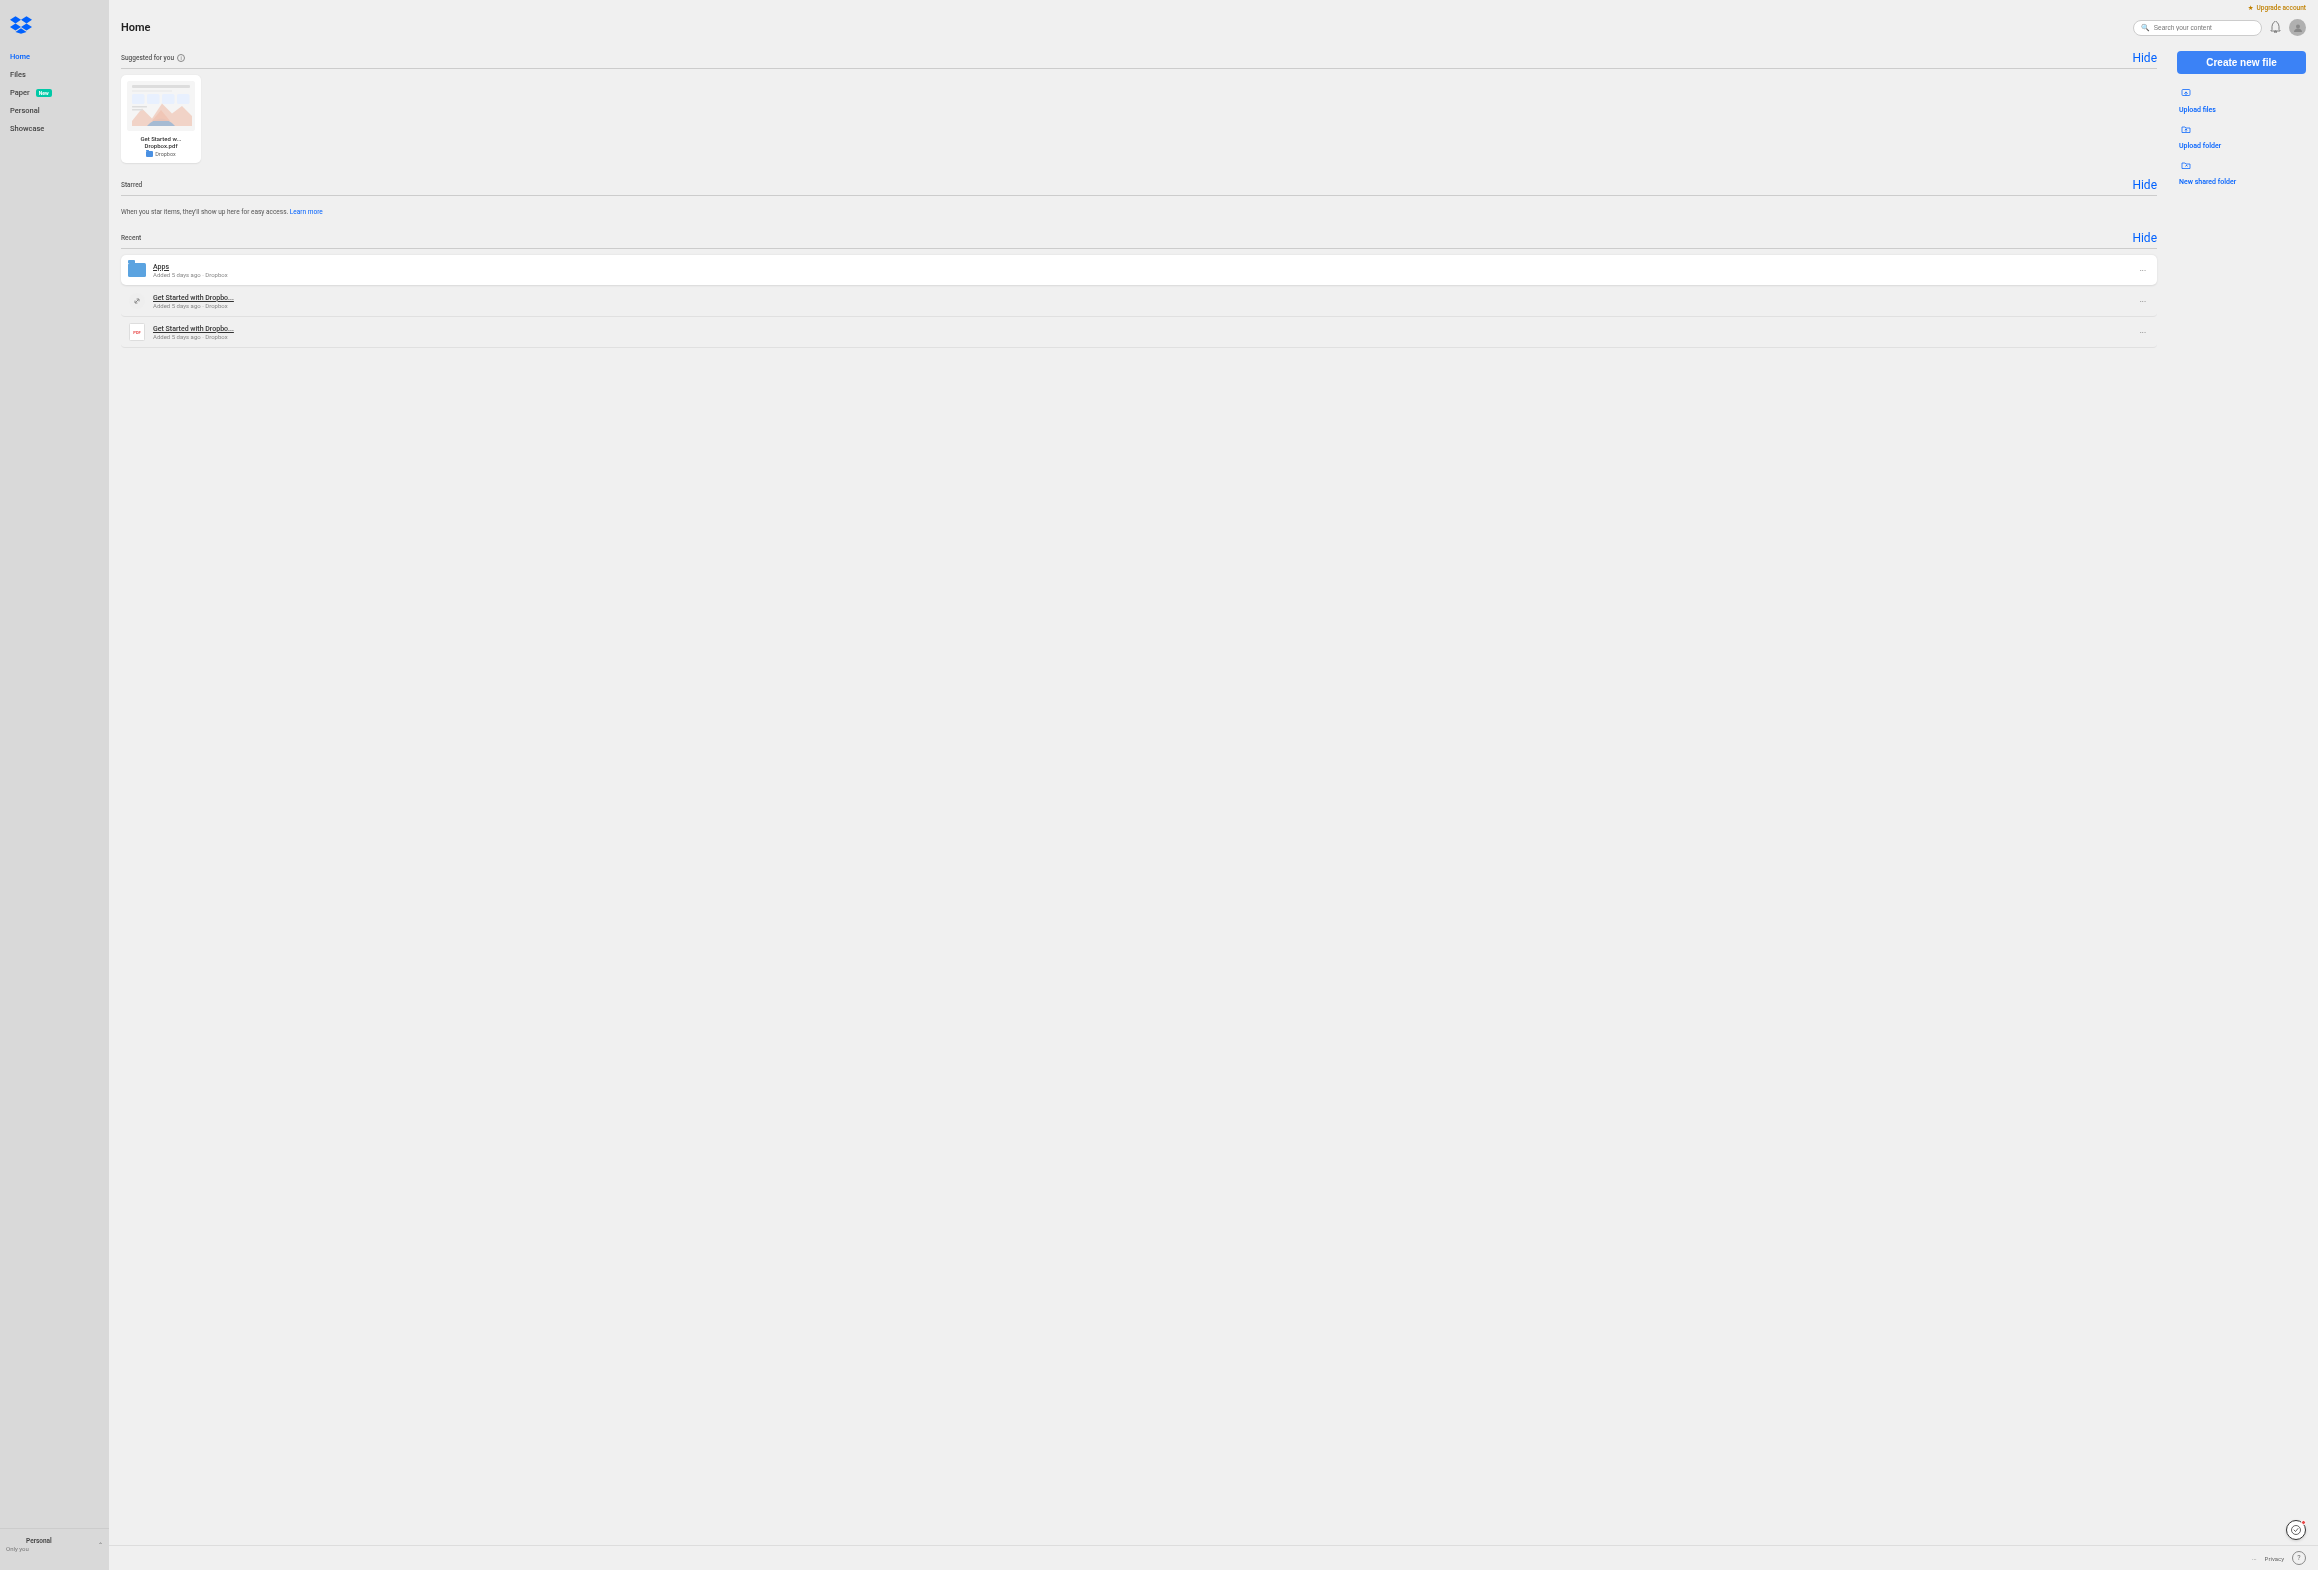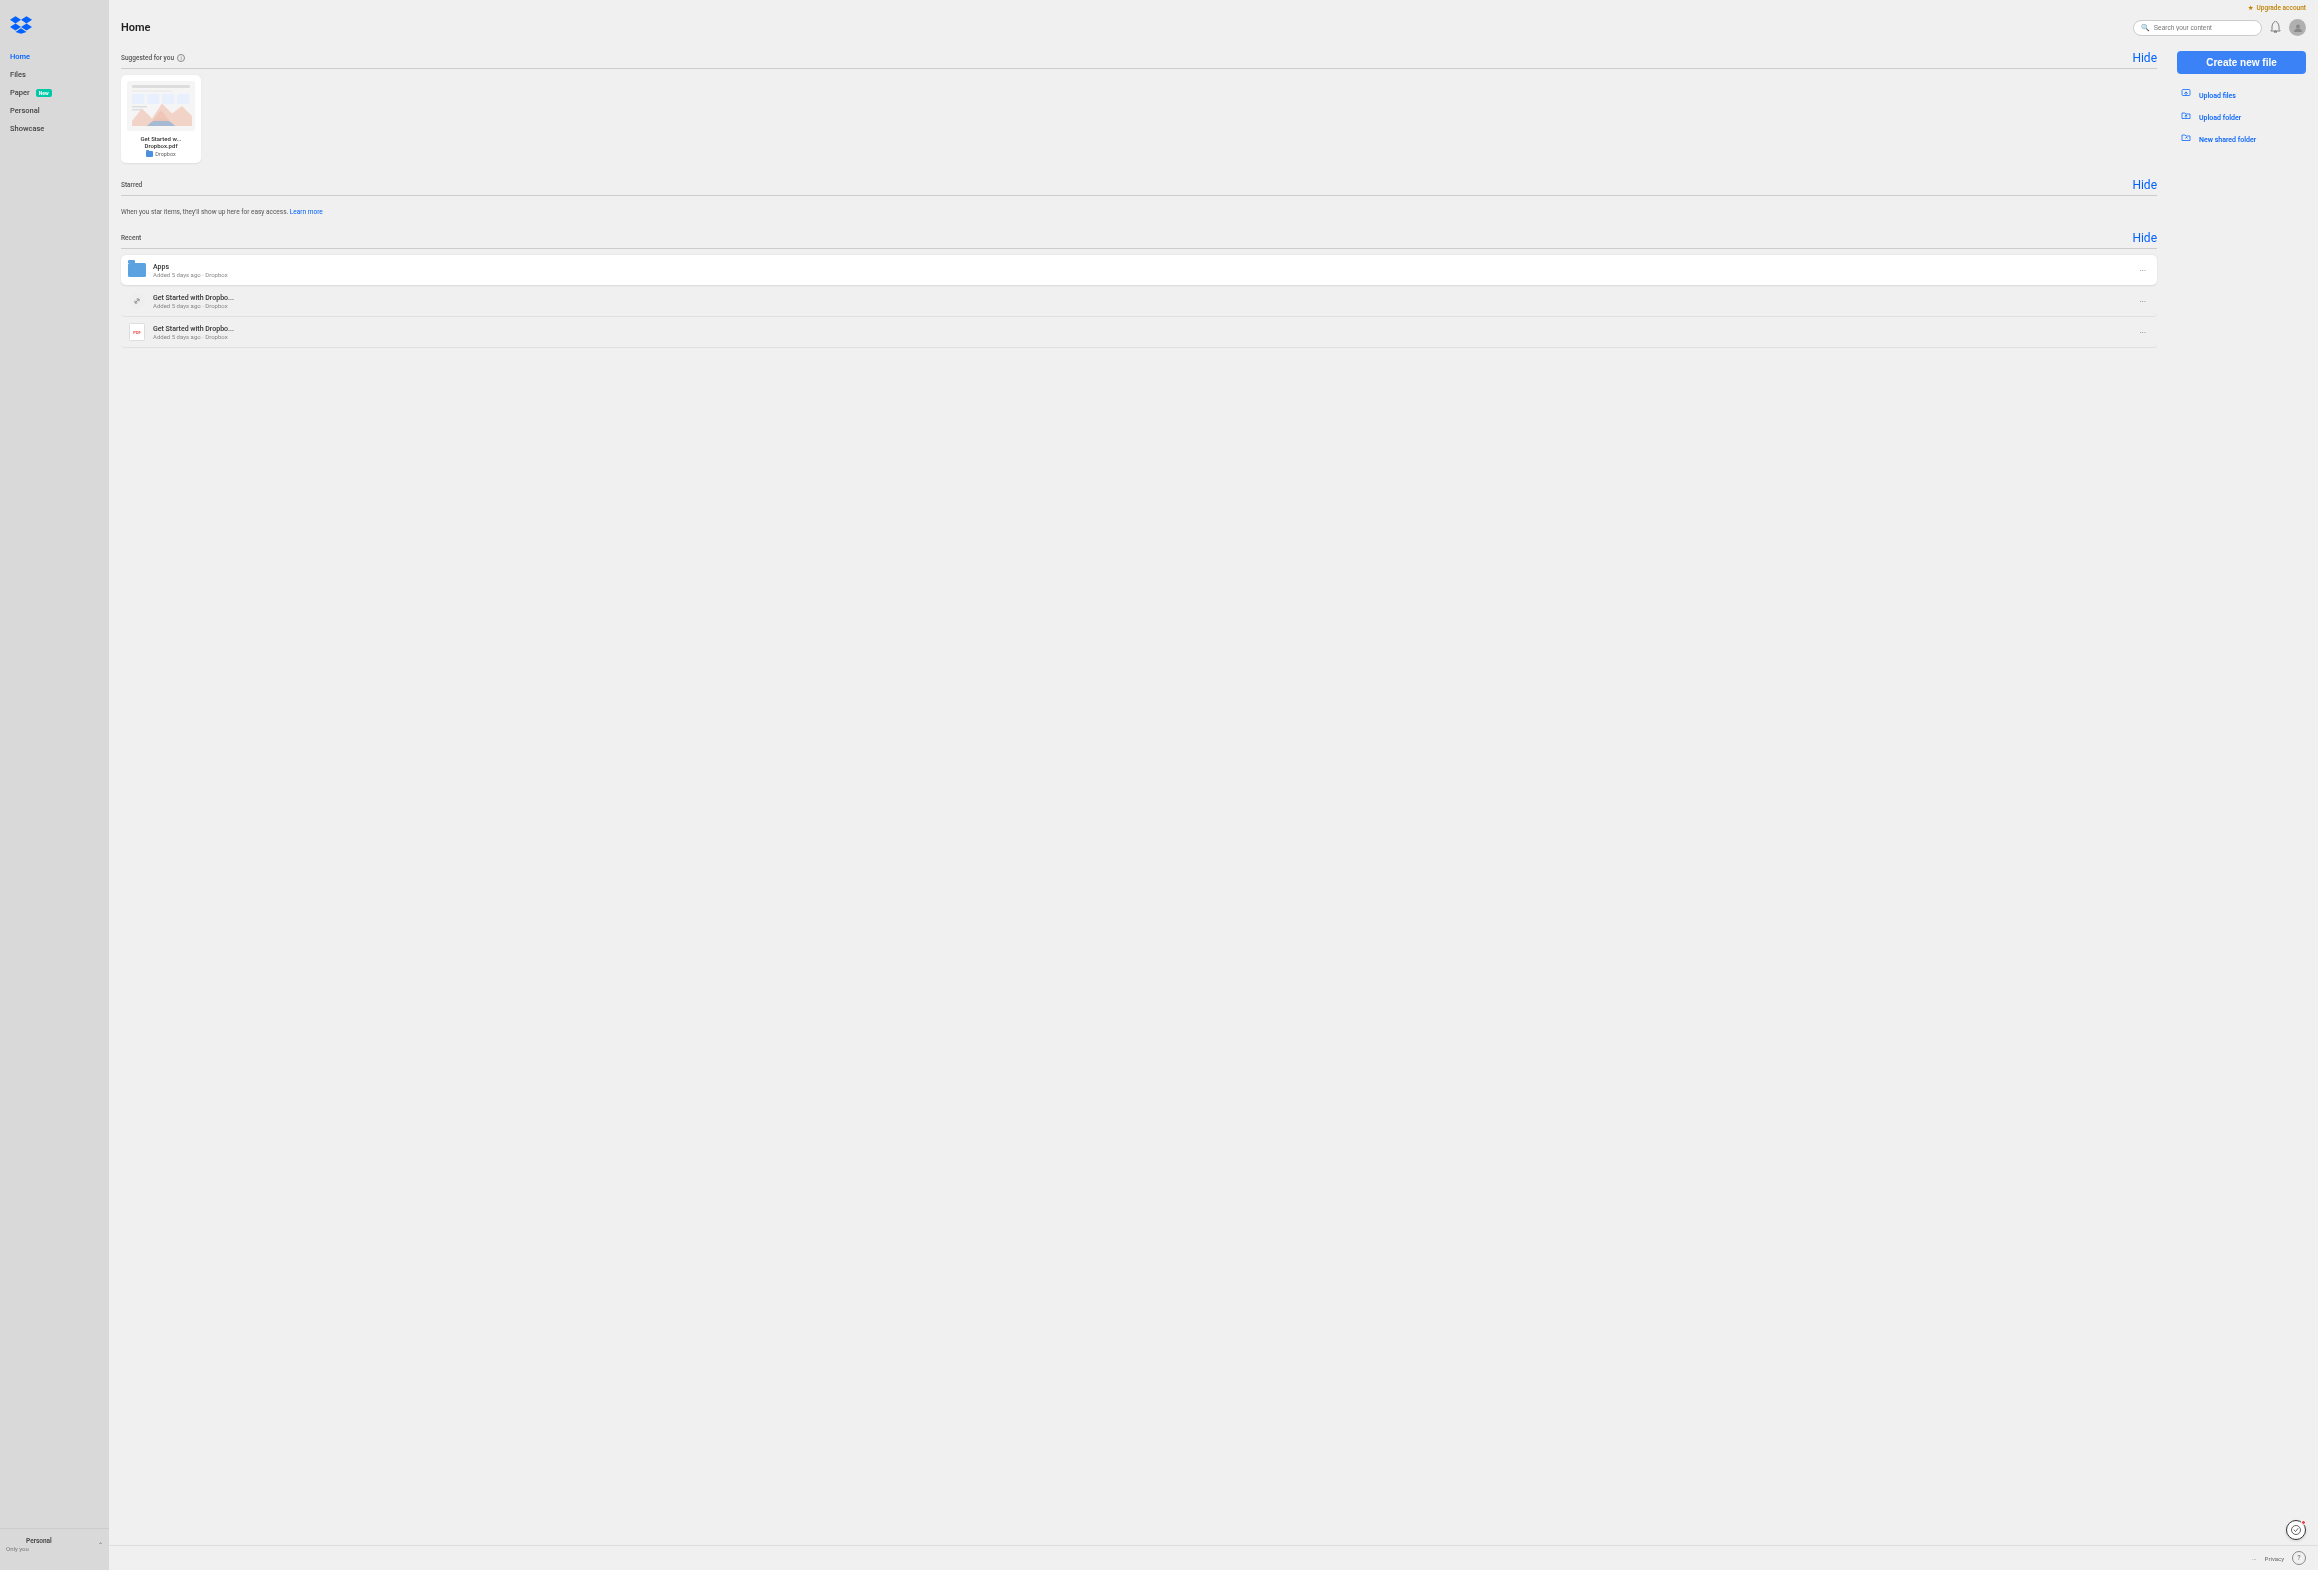--- a/index.html
+++ b/index.html
@@ -283,20 +283,21 @@
       align-items: center;
       justify-content: center;
     }
     .recent-item-info {
       flex: 1;
     }
     .recent-item-name {
       font-size: 7px;
       font-weight: 500;
       color: #333;
+      text-decoration: underline;
     }
     .recent-item-meta {
       font-size: 6px;
       color: #888;
     }
     .recent-item-more {
       color: #666;
       cursor: pointer;
       font-size: 8px;
       padding: 2px 4px;
@@ -363,28 +364,29 @@
       border-radius: 4px;
       padding: 6px 10px;
       font-size: 10px;
       font-weight: 600;
       width: 100%;
       cursor: pointer;
       margin-bottom: 8px;
     }
     .action-item {
       display: flex;
-      align-items: flex-end;
+      align-items: flex-start;
       gap: 6px;
       padding: 4px 2px;
       cursor: pointer;
       color: #0061fe;
       font-size: 7px;
       font-weight: 500;
       border-radius: 3px;
+      flex-direction: column;
     }
     .action-icon {
       width: 14px;
       height: 14px;
       display: flex;
       align-items: center;
       justify-content: center;
       color: #0061fe;
     }
 

